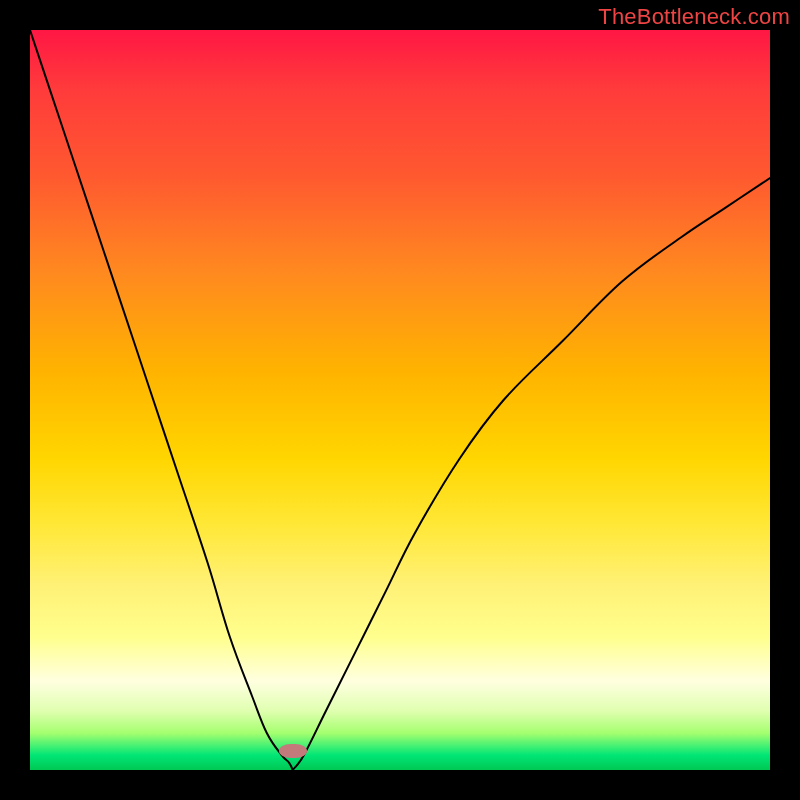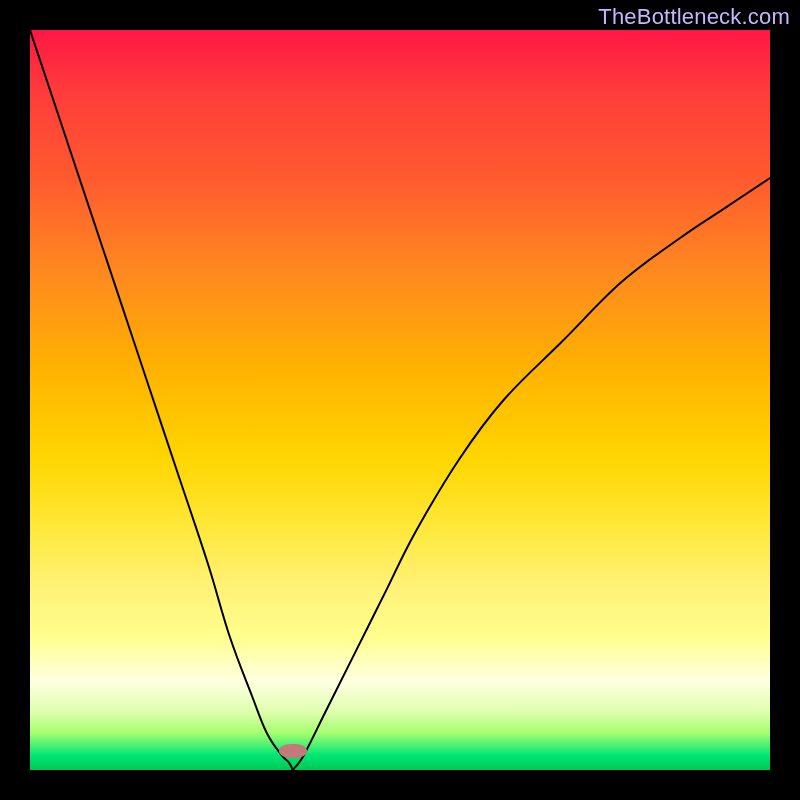--- a/index.html
+++ b/index.html
@@ -63,21 +63,21 @@
     border-radius: 50% / 60%;
     transform: translate(-50%, -50%);
   }
   .watermark {
     position: absolute;
     top: 4px;
     right: 10px;
     font-family: Arial, Helvetica, sans-serif;
     font-size: 22px;
     font-weight: 500;
-    color: #c4b5fd;
+    color: #ef4444;
     letter-spacing: 0.2px;
   }
 </style>
 </head>
 <body>
 
 <div class="frame">
 
   <div class="plot-area">
     <div class="gradient"></div>

